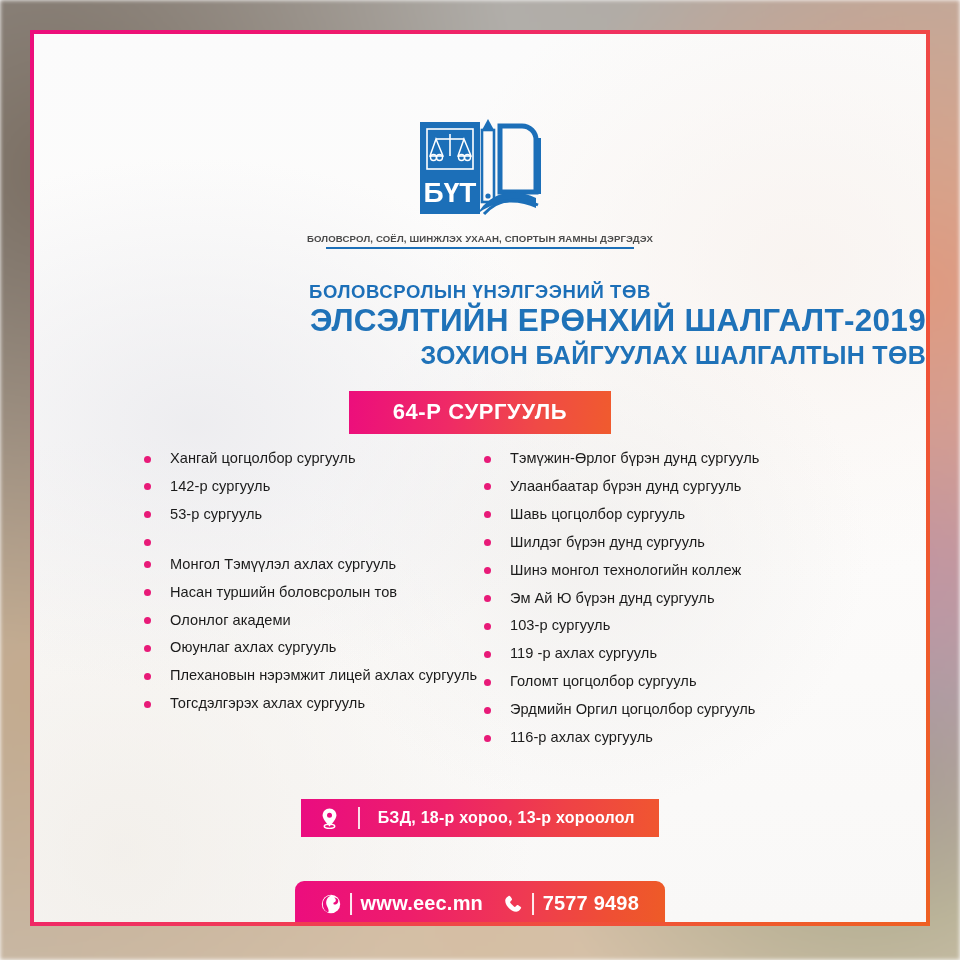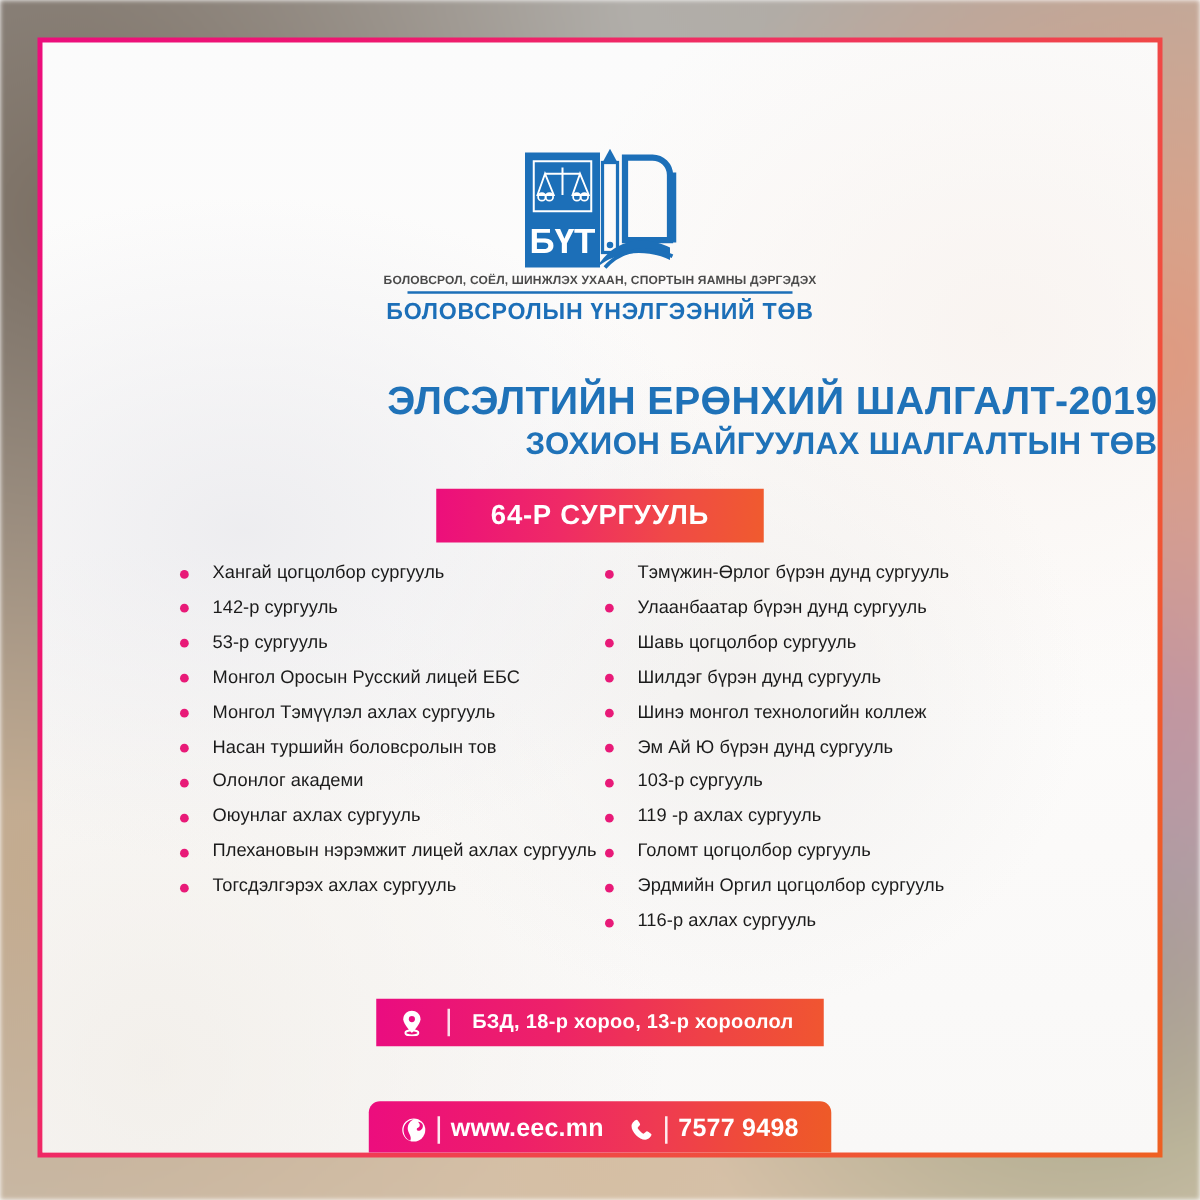--- a/index.html
+++ b/index.html
@@ -65,41 +65,42 @@
     top: 78px;
     display: flex;
     flex-direction: column;
     align-items: center;
     justify-content: flex-end;
   }
 
   #logo-mark { width: 136px; height: 104px; display: block; }
 
   #logo-sub {
-    margin-top: 3px;
+    margin-top: 17px;
     font-size: 9.6px;
     letter-spacing: 0.15px;
     font-weight: 700;
     color: #4a4a4a;
     white-space: nowrap;
   }
 
   #logo-rule {
     width: 308px;
     height: 1.5px;
     background: #1c6fb8;
     margin: 3px 0 3px 0;
   }
 
   #logo-main {
     font-size: 18.5px;
     font-weight: 800;
     letter-spacing: 0.6px;
     color: #1c6fb8;
     white-space: nowrap;
+    margin-top: 29px;
   }
 
   
   #headline { position: absolute; left: 0; right: 0; top: 268px; text-align: right; }
 
   #headline-1 {
     font-size: 31.5px;
     font-weight: 800;
     letter-spacing: 0.3px;
     color: #1f72b8;
@@ -287,21 +288,20 @@
           <div class="li">
             <span class="bullet"></span>
             <span class="li-text">142-р сургууль</span>
           </div>
           <div class="li">
             <span class="bullet"></span>
             <span class="li-text">53-р сургууль</span>
           </div>
           <div class="li">
             <span class="bullet"></span>
-            <span class="li-text">Монгол Оросын Русский лицей ЕБС</span>
           </div>
           <div class="li">
             <span class="bullet"></span>
             <span class="li-text">Монгол Тэмүүлэл ахлах сургууль</span>
           </div>
           <div class="li">
             <span class="bullet"></span>
             <span class="li-text">Насан туршийн боловсролын тов</span>
           </div>
           <div class="li">

